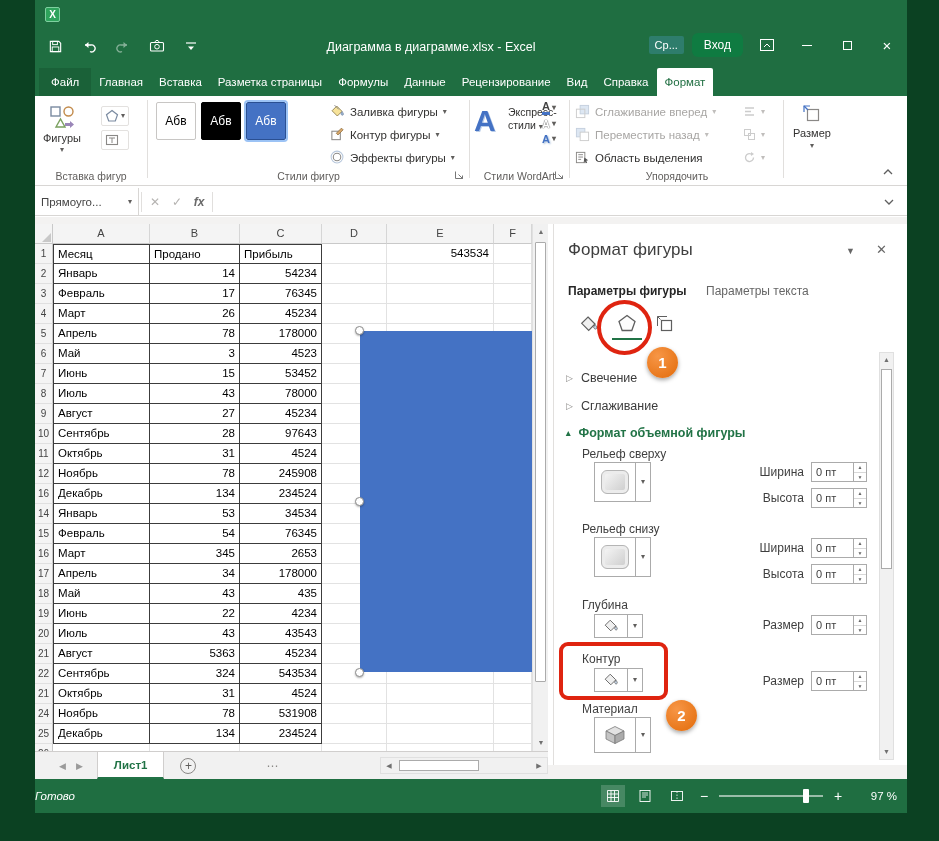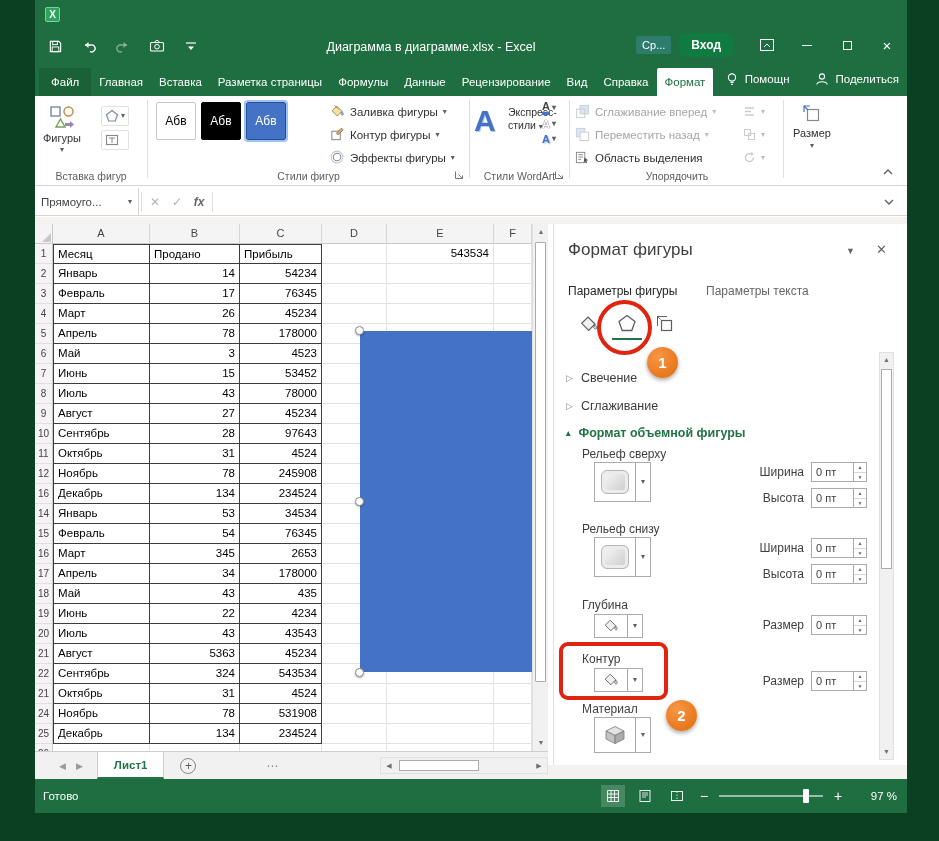--- a/index.html
+++ b/index.html
@@ -8,21 +8,21 @@
 
 
 .titlebar{position:absolute;top:0;left:0;right:0;height:62px;background:#1f6e41;color:#fff;}
 .app-icon{position:absolute;left:10px;top:7px;width:15px;height:15px;background:#2ea35c;border:1px solid #7fd0a0;border-radius:2px;color:#fff;font-size:10px;font-weight:bold;text-align:center;line-height:13px;}
 .qat{position:absolute;left:10px;top:33px;height:26px;display:flex;align-items:center;gap:14px;}
 .qbtn{display:inline-flex;align-items:center;justify-content:center;width:20px;height:20px;cursor:default;}
 .qbtn.dim{opacity:.45;}
 .win-title{position:absolute;top:40px;left:200px;right:280px;text-align:center;font-size:12.5px;color:#fff;white-space:nowrap;overflow:hidden;}
 .tb-right{position:absolute;right:0;top:28px;height:34px;display:flex;align-items:center;}
 .tb-badge{background:#2e7d6c;border-radius:2px;padding:3px 6px;font-size:11px;margin-right:8px;}
-.tb-signin{background:#0f7b41;padding:5px 12px;font-size:12px;margin-right:14px;border-radius:6px;font-weight:bold;}
+.tb-signin{background:#0f7b41;padding:5px 12px;font-size:12px;margin-right:4px;border-radius:6px;}
 .tb-btn{width:40px;height:34px;display:inline-flex;align-items:center;justify-content:center;font-size:15px;color:#fff;}
 .min-glyph{width:10px;height:1px;background:#fff;display:inline-block;}
 .max-glyph{width:9px;height:9px;border:1px solid #fff;display:inline-block;}
 
 
 .tabrow{position:absolute;top:62px;left:0;right:0;height:34px;background:#1f6e41;display:flex;align-items:flex-end;}
 .rtabs{display:flex;align-items:flex-end;padding-left:4px;white-space:nowrap;}
 .rtab{padding:8px 8px;font-size:11.5px;color:#fff;cursor:default;}
 .rtab.file{background:#1a6138;padding:8px 12px;}
 .rtab.active{background:#fff;color:#1f6e41;border-radius:2px 2px 0 0;}
@@ -88,36 +88,36 @@
 .nav-arrows{display:flex;gap:10px;margin-left:24px;color:#9a9a9a;font-size:9px;}
 .sheet-tab{margin-left:14px;height:27px;background:#fff;border-left:1px solid #d0cecd;border-right:1px solid #d0cecd;border-bottom:2px solid #217346;color:#217346;font-weight:bold;font-size:11.5px;display:flex;align-items:center;padding:0 16px;}
 .add-sheet{margin-left:16px;width:16px;height:16px;border:1px solid #8a8886;border-radius:50%;color:#5f5d5b;font-size:12px;line-height:14px;text-align:center;}
 .tb-more{margin-left:70px;color:#8a8886;font-size:12px;}
 .hscroll{position:absolute;right:0;top:5px;width:168px;height:17px;background:#f1f1f1;border:1px solid #e0e0e0;display:flex;align-items:center;}
 .hs-arrow{width:16px;text-align:center;font-size:7px;color:#707070;}
 .hs-thumb{width:80px;height:11px;background:#fff;border:1px solid #ababab;margin-left:2px;}
 
 
 .statusbar{position:absolute;top:779px;left:0;right:0;height:34px;background:#1f6e41;color:#fff;display:flex;align-items:center;justify-content:space-between;}
-.sb-left{padding-left:8px;font-size:11.5px;}
+.sb-left{padding-left:0;font-size:11.5px;font-style:italic;}
 .sb-right{display:flex;align-items:center;gap:8px;padding-right:10px;}
 .sb-view{width:24px;height:22px;display:inline-flex;align-items:center;justify-content:center;}
 .sb-view.active{background:rgba(255,255,255,.18);}
 .zoom-sign{font-size:14px;width:14px;text-align:center;}
 .zoom-track{position:relative;width:104px;height:2px;background:rgba(255,255,255,.55);}
 .zoom-thumb{position:absolute;left:84px;top:-6px;width:6px;height:14px;background:#fff;border-radius:1px;}
 .zoom-label{font-size:11.5px;width:44px;text-align:right;}
 
 
 .panel{position:absolute;left:518px;top:224px;width:354px;height:541px;background:#fff;border-left:1px solid #e1dfdd;overflow:hidden;}
 .p-title{position:absolute;left:14px;top:16px;font-size:17px;color:#3f3f3f;}
 .p-opt{position:absolute;left:292px;top:22px;font-size:9px;color:#666;}
 .p-close{position:absolute;left:322px;top:18px;font-size:13px;color:#666;}
 .p-tab{position:absolute;top:60px;font-size:12px;color:#666;}
-.p-tab.active{color:#262626;font-weight:normal;}
+.p-tab.active{color:#262626;font-weight:bold;}
 .p-icons{position:absolute;left:20px;top:84px;display:flex;gap:8px;}
 .p-icon{width:30px;height:32px;display:inline-flex;align-items:center;justify-content:center;}
 .p-icon.selected{border-bottom:2px solid #217346;}
 .p-sec{position:absolute;left:12px;display:flex;align-items:center;gap:8px;font-size:12.5px;color:#3b3b3b;height:20px;}
 .p-sec .tri{font-size:9px;color:#8a8886;}
 .p-sec.green{color:#217346;font-weight:bold;}
 .p-sec.green .tri{color:#217346;}
 .p-label{position:absolute;font-size:12px;color:#3f3f3f;}
 .p-flabel{position:absolute;left:170px;width:80px;text-align:right;font-size:12px;color:#3f3f3f;}
 .p-combo{position:absolute;display:flex;border:1px solid #ababab;background:#fff;}
@@ -212,36 +212,20 @@
           <div class="rtab">Главная</div>
           <div class="rtab">Вставка</div>
           <div class="rtab">Разметка страницы</div>
           <div class="rtab">Формулы</div>
           <div class="rtab">Данные</div>
           <div class="rtab">Рецензирование</div>
           <div class="rtab">Вид</div>
           <div class="rtab">Справка</div>
           <div class="rtab active">Формат</div>
         </div>
-    <div class="tabrow-right">
-      <span class="trr-item">
-        <svg width="14" height="14" viewBox="0 0 14 14">
-              <circle cx="7" cy="5.5" r="3.6" fill="none" stroke="#fff" stroke-width="1.1"></circle>
-              <path d="M5.5 10.5h3M6 12.3h2" stroke="#fff"></path>
-            </svg>
-        <span>Помощн</span>
-      </span>
-      <span class="trr-item">
-        <svg width="14" height="14" viewBox="0 0 14 14">
-              <circle cx="7" cy="4.5" r="2.6" fill="none" stroke="#fff" stroke-width="1.1"></circle>
-              <path d="M1.8 12.5c.8-3.6 9.6-3.6 10.4 0" fill="none" stroke="#fff" stroke-width="1.1"></path>
-            </svg>
-        <span>Поделиться</span>
-      </span>
-    </div>
   </div>
 
   <div class="ribbon">
 
     <div class="rgroup" style="left:0;width:112px">
       <div class="big-btn" style="left:2px">
         <svg width="26" height="26" viewBox="0 0 26 26">
               <rect x="2" y="3" width="9" height="9" fill="none" stroke="#7a8aa0" stroke-width="1.4"></rect>
               <circle cx="19.5" cy="7.5" r="4.5" fill="none" stroke="#c28a4a" stroke-width="1.4"></circle>
               <path d="M7 23l4.5-8 4.5 8z" fill="none" stroke="#7aa05f" stroke-width="1.4"></path>

